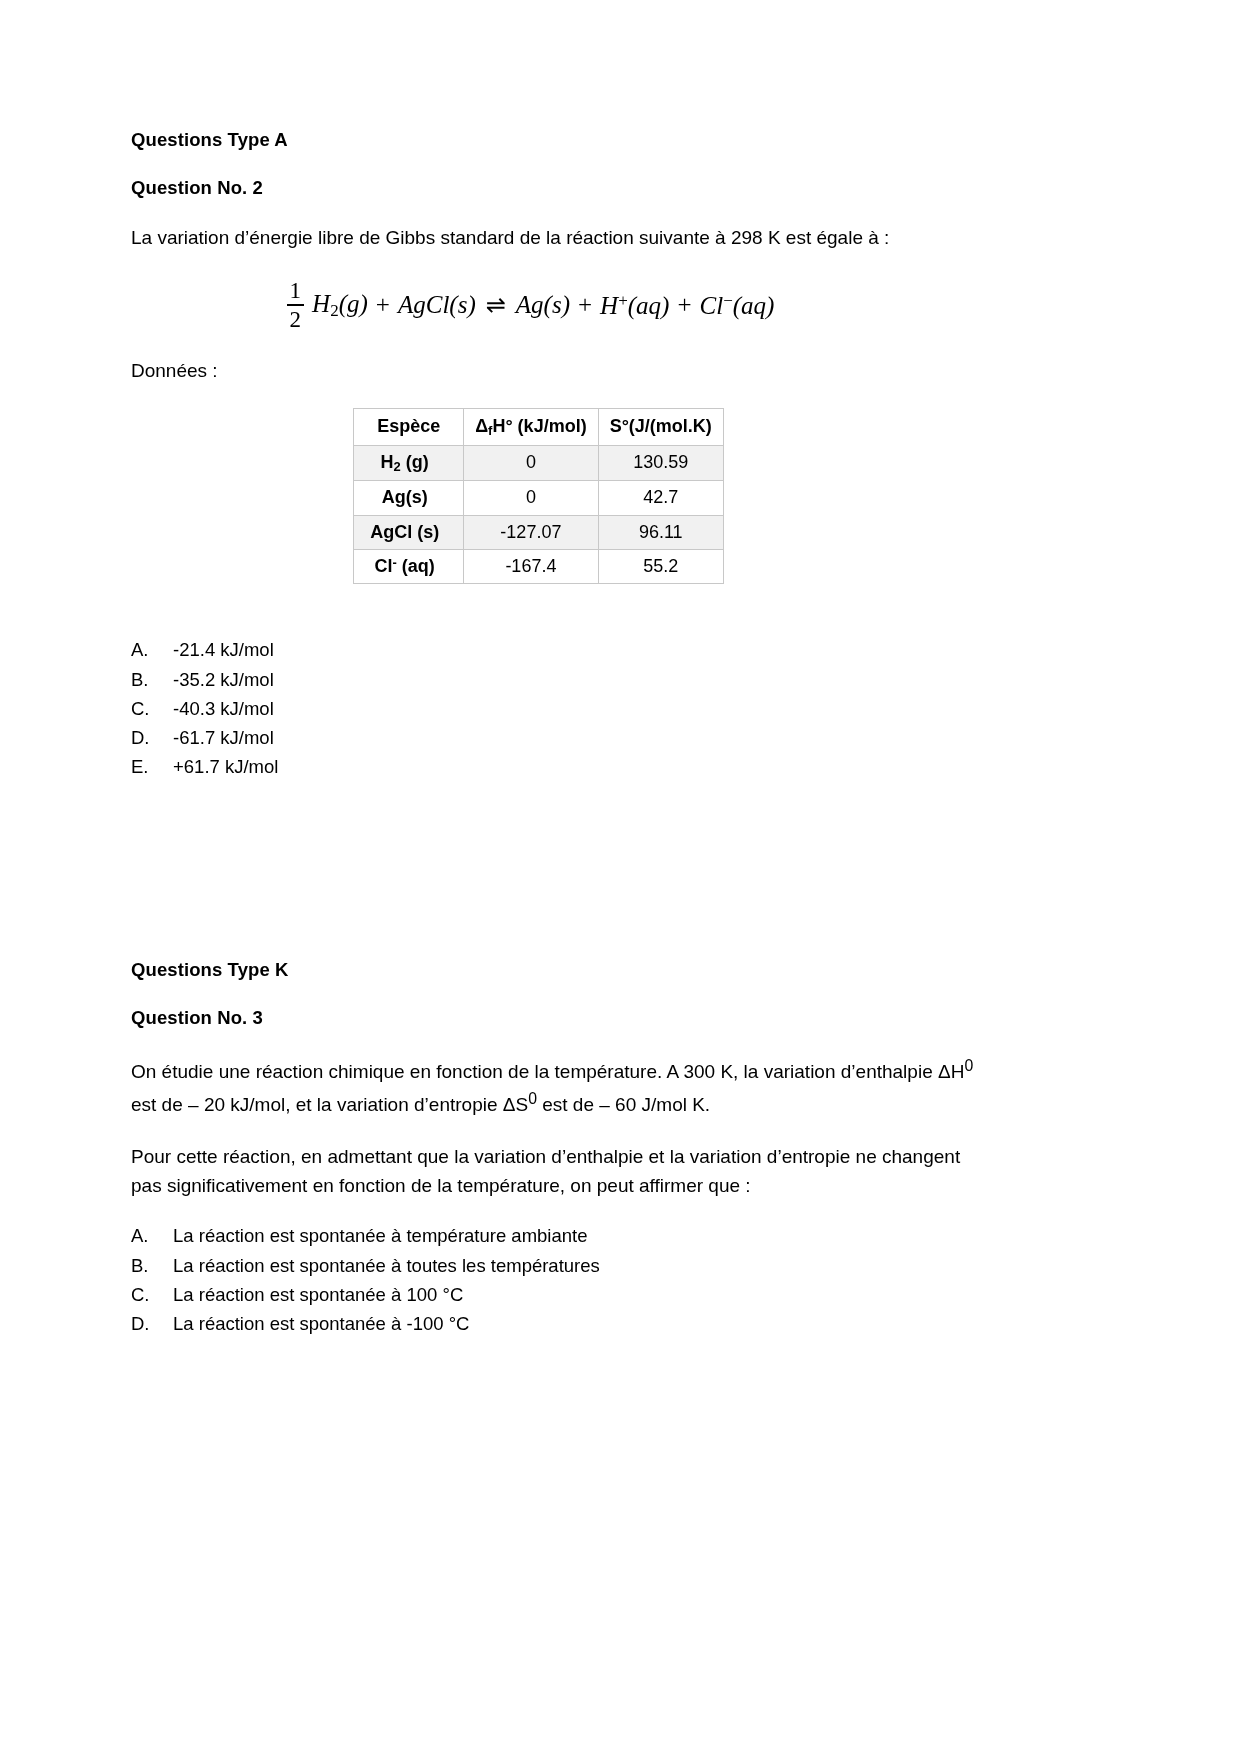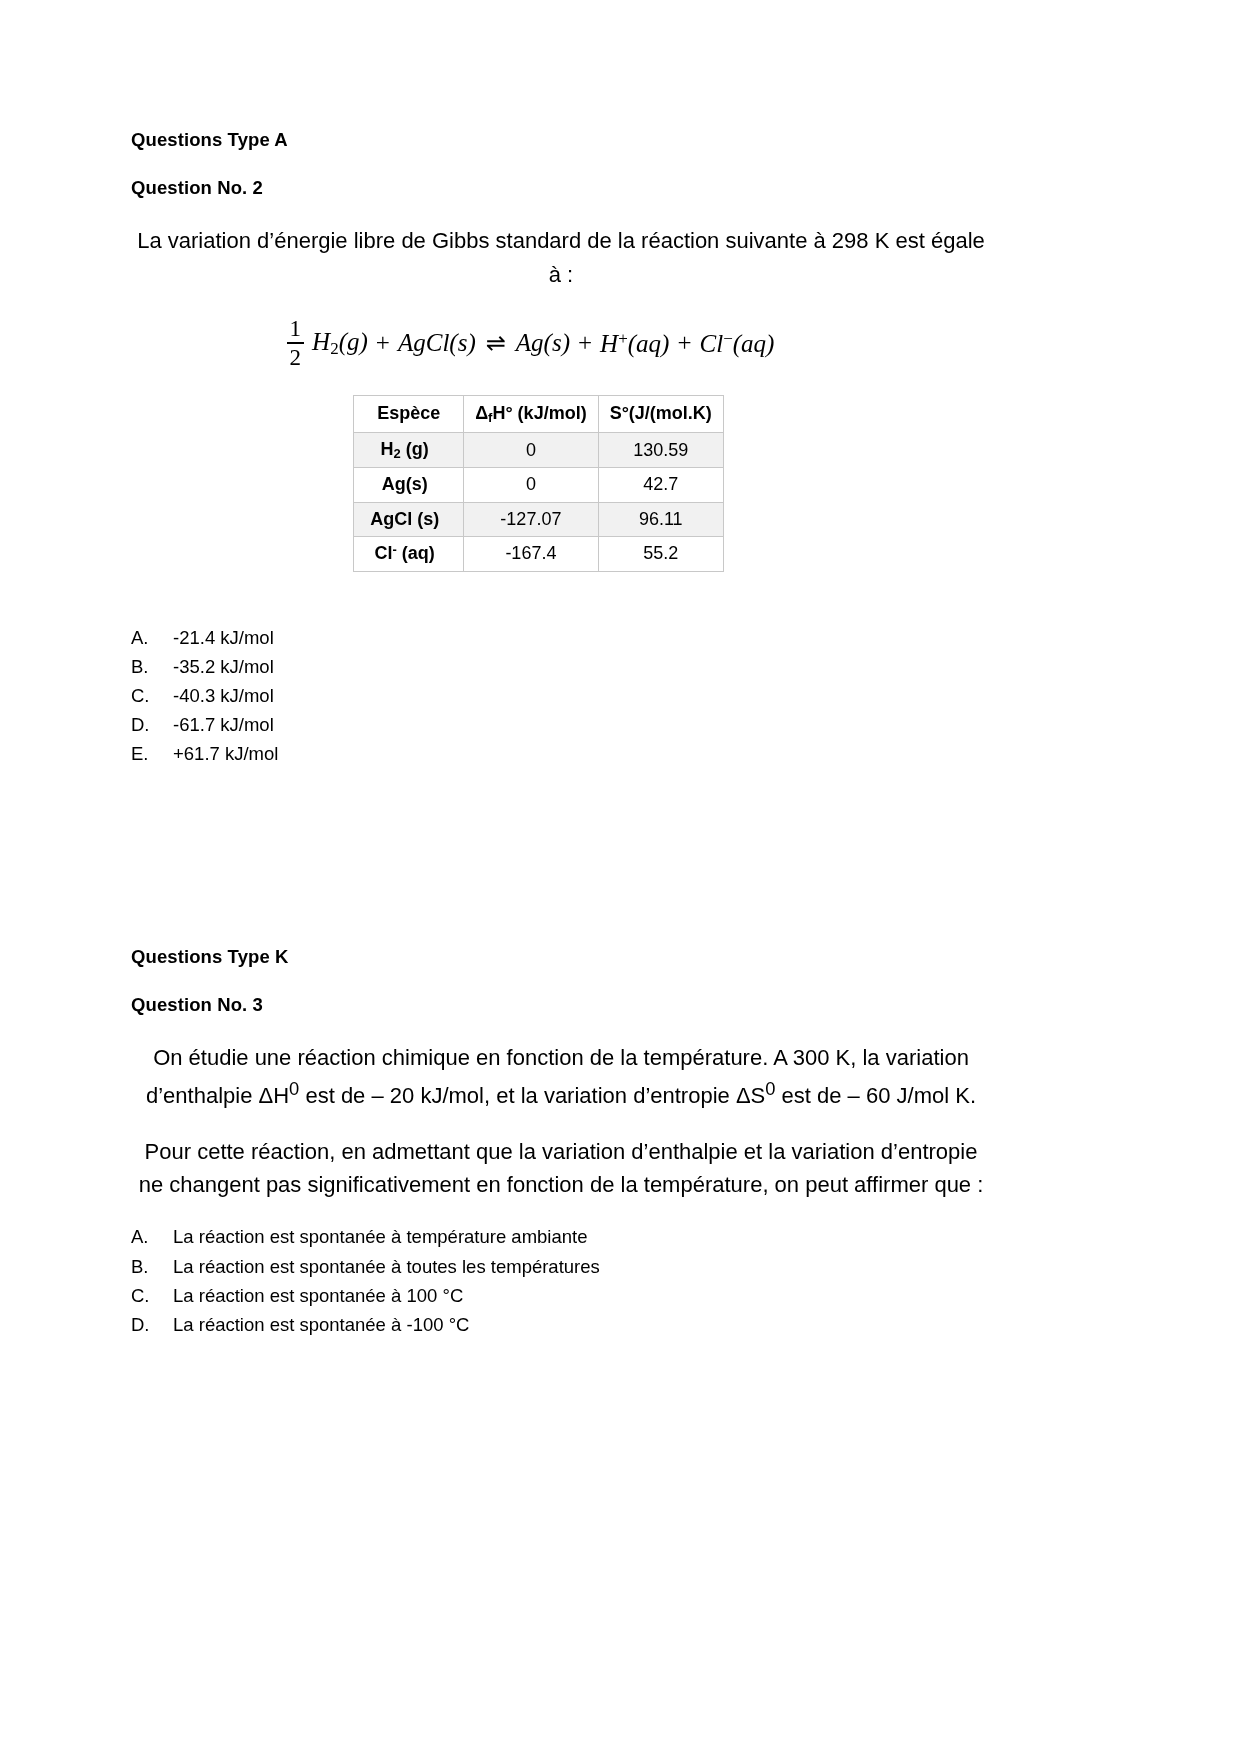--- a/index.html
+++ b/index.html
@@ -30,24 +30,24 @@
     width: 860px;
   }
   .h-bold {
     font-weight: bold;
     font-size: 18.5px;
     line-height: 1.25;
     margin: 0 0 25px 0;
     letter-spacing: 0.1px;
   }
   .para {
-    font-size: 22px;
+    font-size: 19px;
     line-height: 1.52;
     margin: 0 0 22px 0;
-    text-align: center;
+    text-align: left;
   }
 
   
   .equation-wrap {
     margin: 26px 0 26px 0;
     display: flex;
     justify-content: center;
     padding-right: 60px;
   }
   .equation {
@@ -159,20 +159,21 @@
         <span class="eq-term">AgCl(s)</span>
         <span class="arrow">⇌</span>
         <span class="eq-term">Ag(s)</span>
         <span class="op">+</span>
         <span class="eq-term">H<sup class="m">+</sup>(aq)</span>
         <span class="op">+</span>
         <span class="eq-term">Cl<sup class="m">−</sup>(aq)</span>
       </div>
     </div>
 
+    <div class="para">Données :</div>
 
     <div class="table-wrap">
       <table class="data">
         <thead>
           <tr>
             <th>Espèce</th>
             <th>Δ<sub>f</sub>H° (kJ/mol)</th>
             <th>S°(J/(mol.K)</th>
           </tr>
         </thead>

